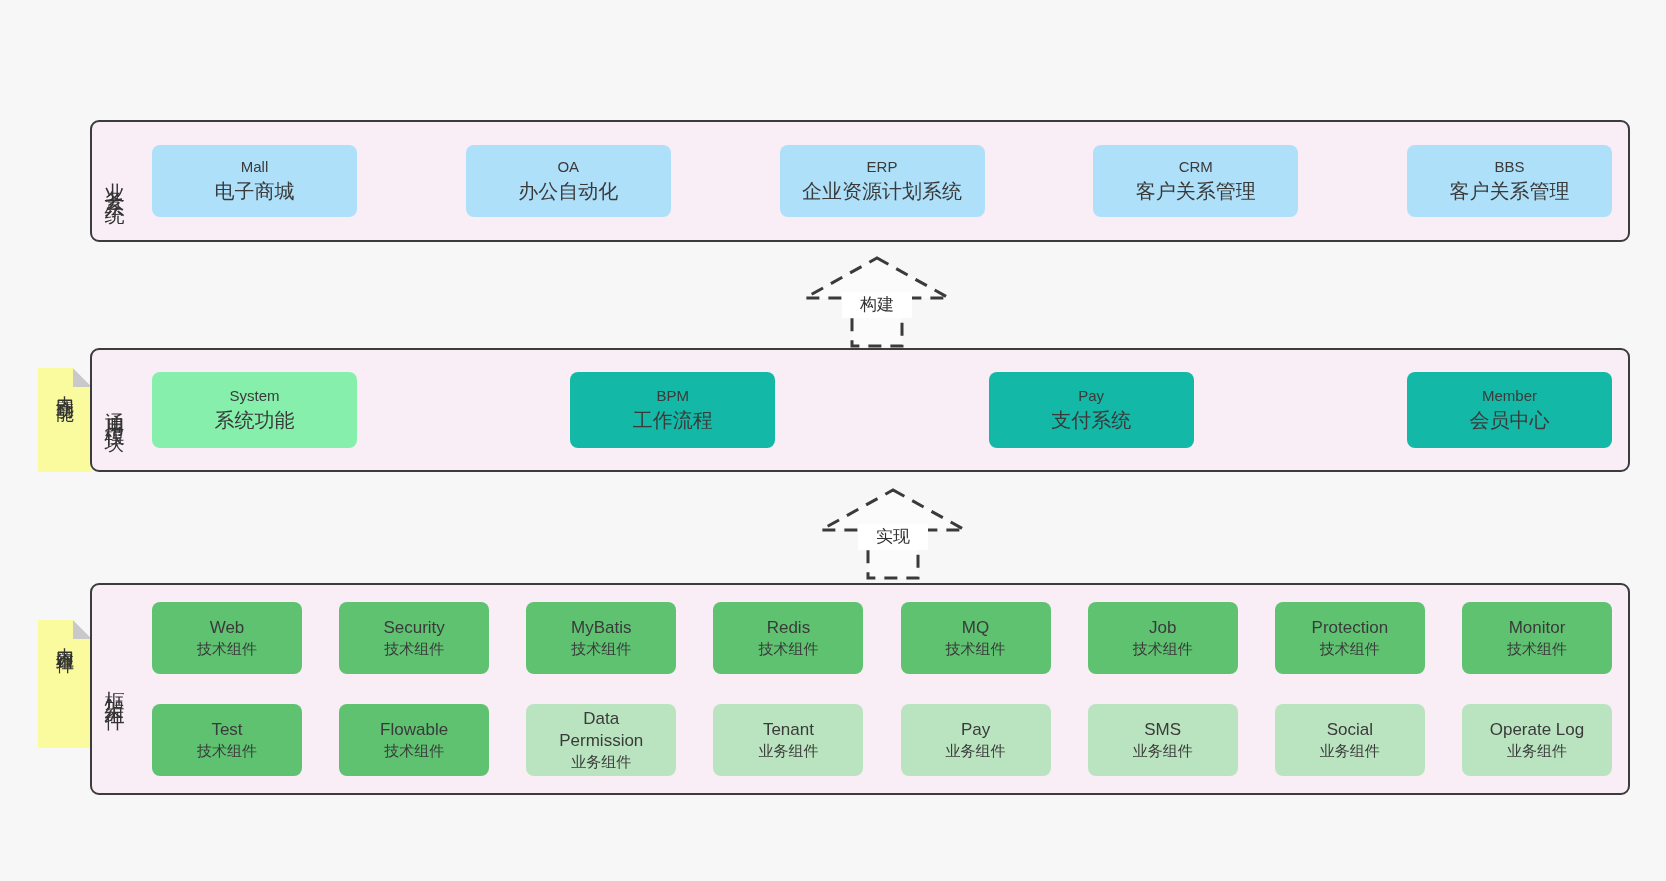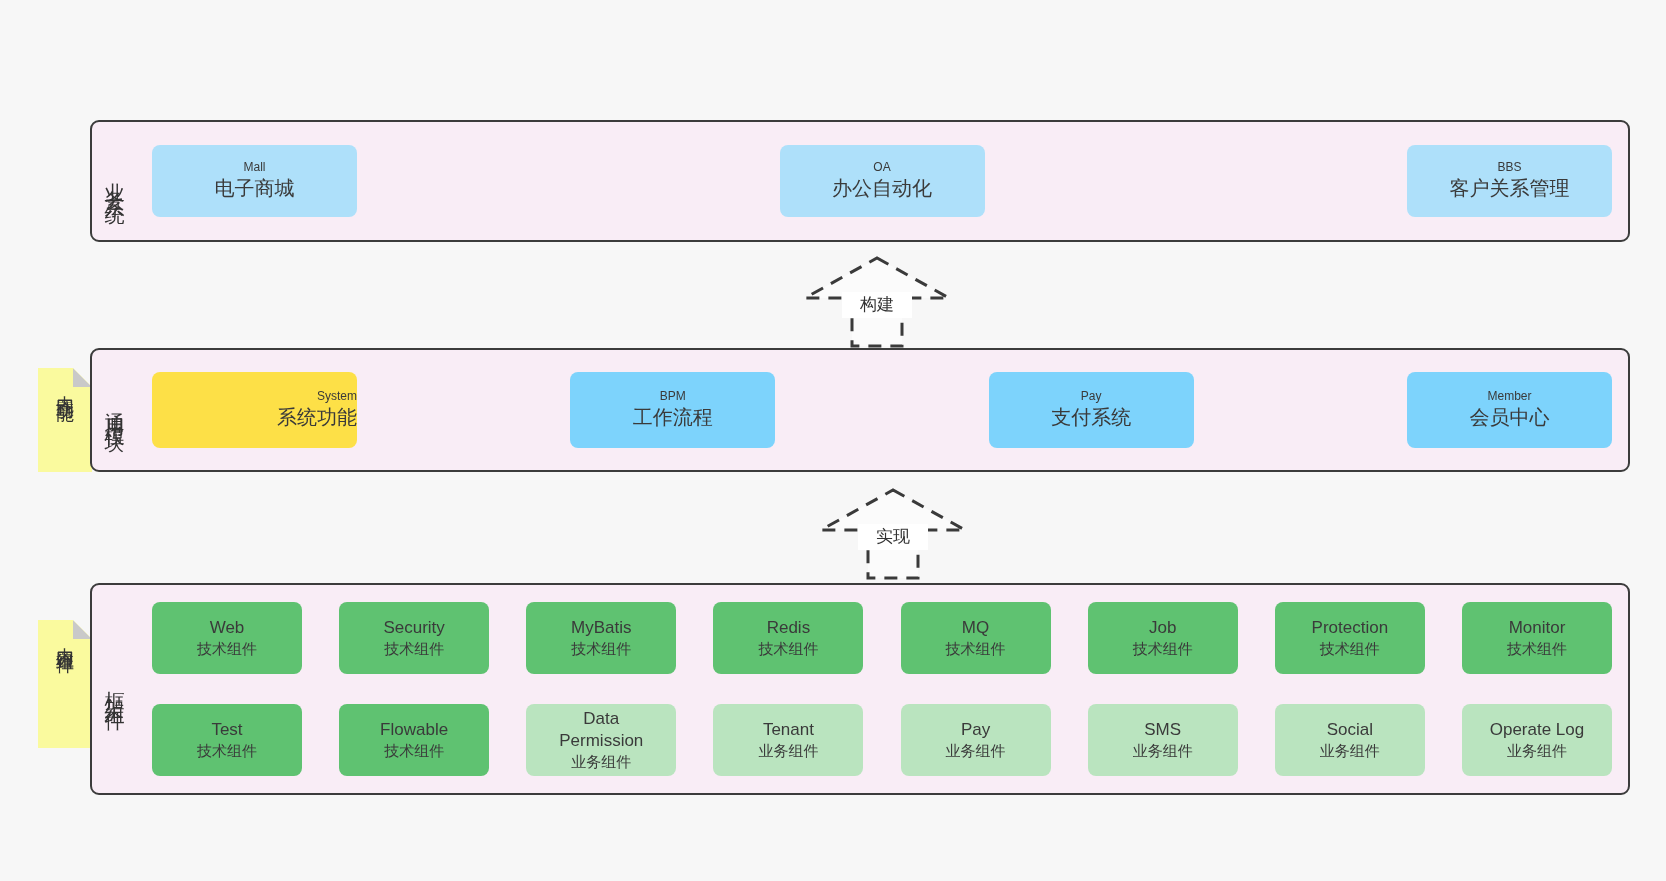--- a/index.html
+++ b/index.html
@@ -28,28 +28,28 @@
   .row { display:flex; justify-content:space-between; }
 
   .box {
     border-radius:8px; display:flex; flex-direction:column;
     align-items:center; justify-content:center; text-align:center;
     line-height:1.38;
   }
   .box-lg { flex:0 0 205px; height:72px; }
   .section-modules .box-lg { height:76px; }
   .box-sm { flex:0 0 150px; height:72px; padding:8px 20px; line-height:1.3; }
-  .box-name { font-size:12px; }
+  .box-name { font-size:15px; }
   .box-desc { font-size:20px; }
   .box-sm .box-name { font-size:17px; }
   .box-sm .box-desc { font-size:15px; }
 
   .c-blue   { background:#aee0fa; }
-  .c-red    { background:#fde047;align-items:flex-end; }
-  .c-pink   { background:#7dd3fc; }
+  .c-red    { background:#86efac; }
+  .c-pink   { background:#14b8a6; }
   .c-green  { background:#5fc271; }
   .c-lgreen { background:#bae4bf; }
 
   
   .note {
     position:absolute; left:38px; width:54px; background:#fafa9e; z-index:0;
     clip-path:polygon(0 0, 35px 0, 100% 19px, 100% 100%, 0 100%);
     display:flex; justify-content:center;
   }
   .note-modules   { top:368px; height:104px; }
@@ -93,20 +93,28 @@
     <div class="boxes-area">
       <div class="box box-lg c-blue">
         <div class="box-name">Mall</div>
         <div class="box-desc">电子商城</div>
       </div>
       <div class="box box-lg c-blue">
         <div class="box-name">OA</div>
         <div class="box-desc">办公自动化</div>
       </div>
       <div class="box box-lg c-blue">
+        <div class="box-name">ERP</div>
+        <div class="box-desc">企业资源计划系统</div>
+      </div>
+      <div class="box box-lg c-blue">
+        <div class="box-name">CRM</div>
+        <div class="box-desc">客户关系管理</div>
+      </div>
+      <div class="box box-lg c-blue">
         <div class="box-name">BBS</div>
         <div class="box-desc">客户关系管理</div>
       </div>
     </div>
   </div>
 
   <div class="arrow arrow-build">
     <svg width="150" height="92" viewBox="0 0 150 92">
       <polygon points="75,2 147,42 100,42 100,90 50,90 50,42 3,42" fill="#fbfbfb" stroke="#3a3a3a" stroke-width="3" stroke-dasharray="13 9" stroke-linejoin="miter"></polygon>
     </svg>

